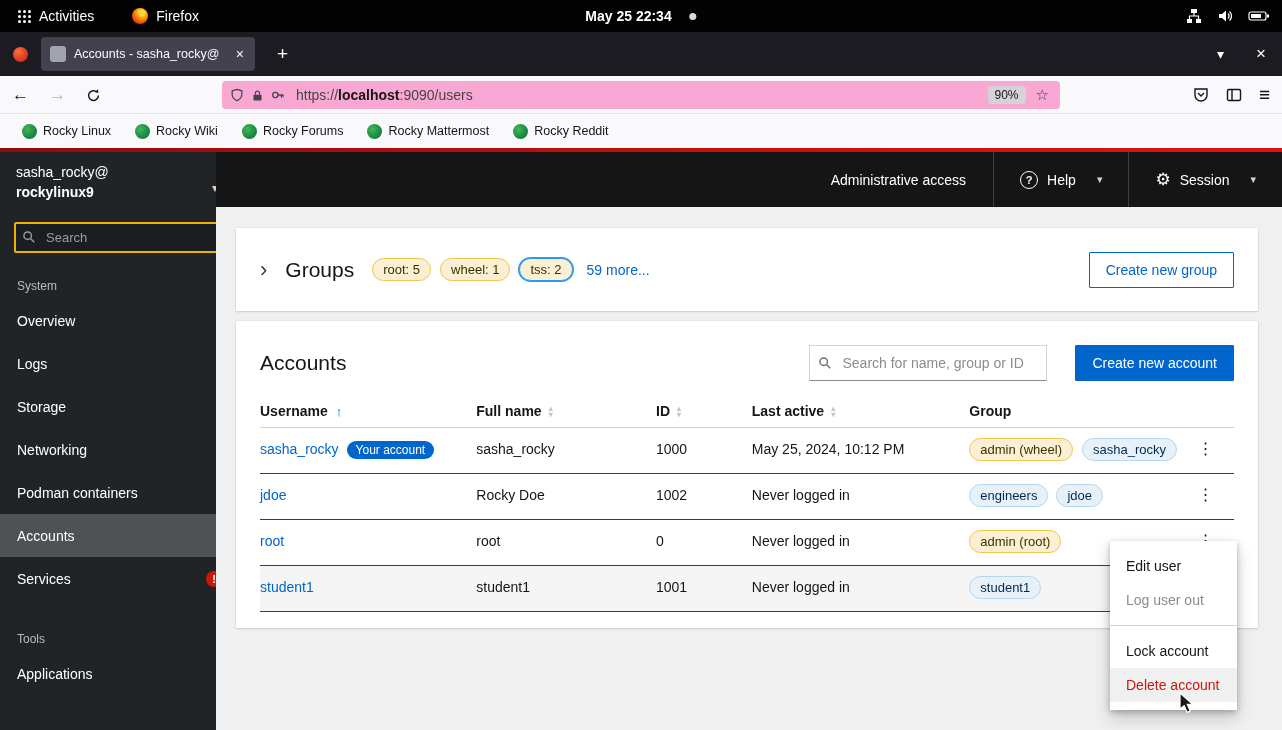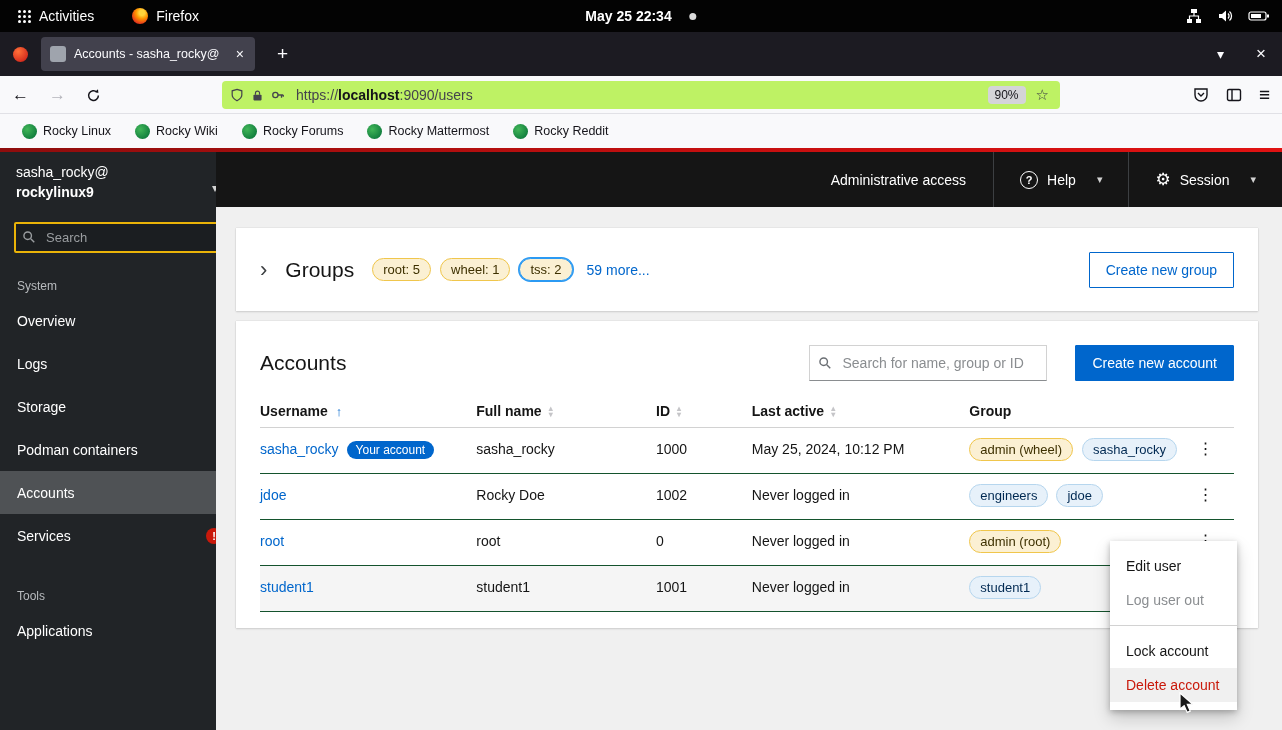--- a/index.html
+++ b/index.html
@@ -25,21 +25,21 @@
   .tab-favicon { width:16px; height:16px; border-radius:3px; background:#9fa4ad; flex:none; }
   .tab-title { flex:1; white-space:nowrap; overflow:hidden; }
   .tab-close { font-size:14px; color:#fbfbfe; cursor:default; padding:0 2px; }
   .newtab-btn { color:#fbfbfe; font-size:19px; margin-left:16px; padding:0 6px; }
   .tabbar-right { margin-left:auto; display:flex; align-items:center; gap:32px; padding-right:16px; color:#fbfbfe; font-size:14px; }
 
   
   .nav-bar { position:absolute; top:76px; left:0; right:0; height:38px; background:#f9f9fb; border-bottom:1px solid #e1e1e6; }
   .nav-icons { position:absolute; left:12px; top:0; height:38px; display:flex; align-items:center; gap:20px; font-size:17px; color:#15141a; }
   .nav-icons .disabled { color:#b4b4bb; }
-  .url-bar { position:absolute; left:222px; top:5px; width:838px; height:28px; background:#bef264; border-radius:4px; display:flex; align-items:center; gap:7px; padding:0 8px; font-size:14px; }
+  .url-bar { position:absolute; left:222px; top:5px; width:838px; height:28px; background:#f9a8d4; border-radius:4px; display:flex; align-items:center; gap:7px; padding:0 8px; font-size:14px; }
   .url-text { display:flex; white-space:nowrap; flex:1; margin-left:4px; }
   .url-scheme,.url-path { color:#45444d; }
   .url-host { color:#15141a; font-weight:bold; }
   .zoom-chip { background:#d4d4d8; color:#15141a; border-radius:4px; font-size:12px; padding:2px 7px; }
   .star { font-size:15px; color:#3a3944; padding:0 3px; }
   .nav-right { position:absolute; right:12px; top:0; height:38px; display:flex; align-items:center; gap:17px; color:#15141a; }
   .hamburger { font-size:19px; }
 
   
   .bookmarks { position:absolute; top:114px; left:0; right:0; height:34px; background:#f9f9fb; display:flex; align-items:center; padding-left:16px; gap:12px; }
@@ -269,20 +269,23 @@
       </div>
       <div class="nav-section-label">System</div>
       <div class="side-nav-item">
           <span>Overview</span>
         </div>
       <div class="side-nav-item">
           <span>Logs</span>
         </div>
       <div class="side-nav-item">
           <span>Storage</span>
+        </div>
+      <div class="side-nav-item">
+          <span>Networking</span>
         </div>
       <div class="side-nav-item">
           <span>Podman containers</span>
         </div>
       <div class="side-nav-item active">
           <span>Accounts</span>
         </div>
       <div class="side-nav-item">
           <span>Services</span>
           <span class="alert-badge">!</span>

